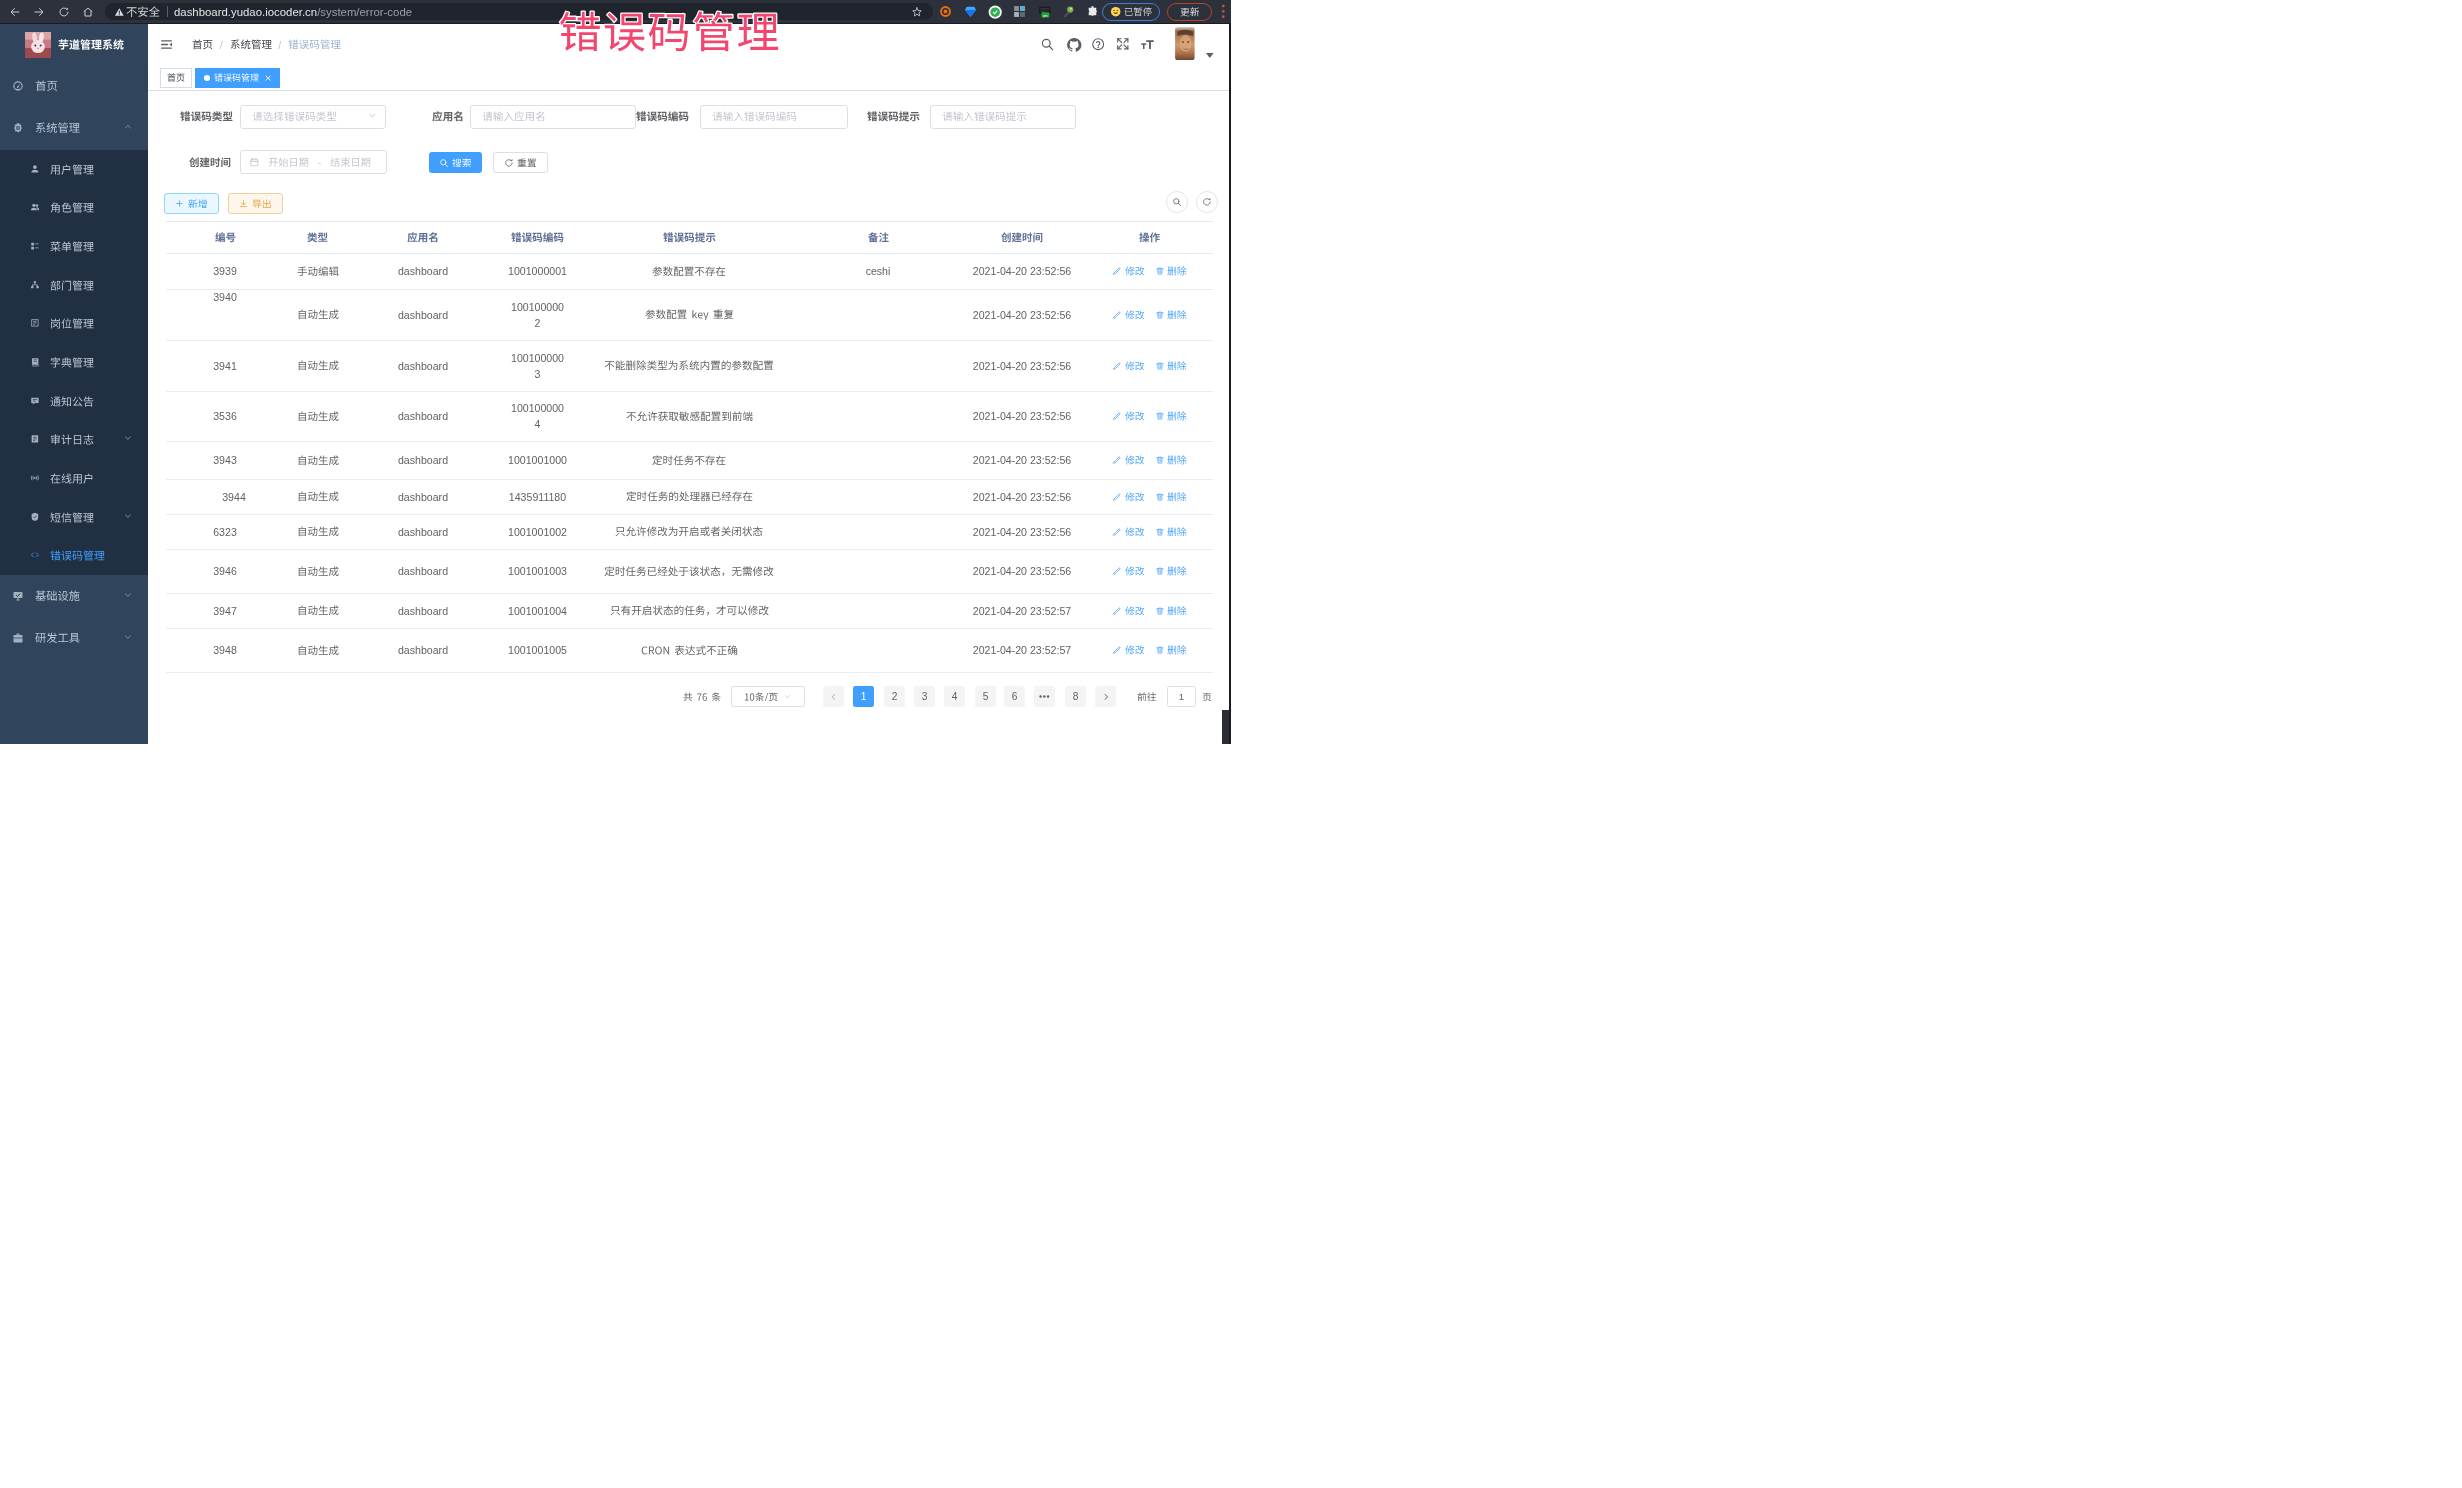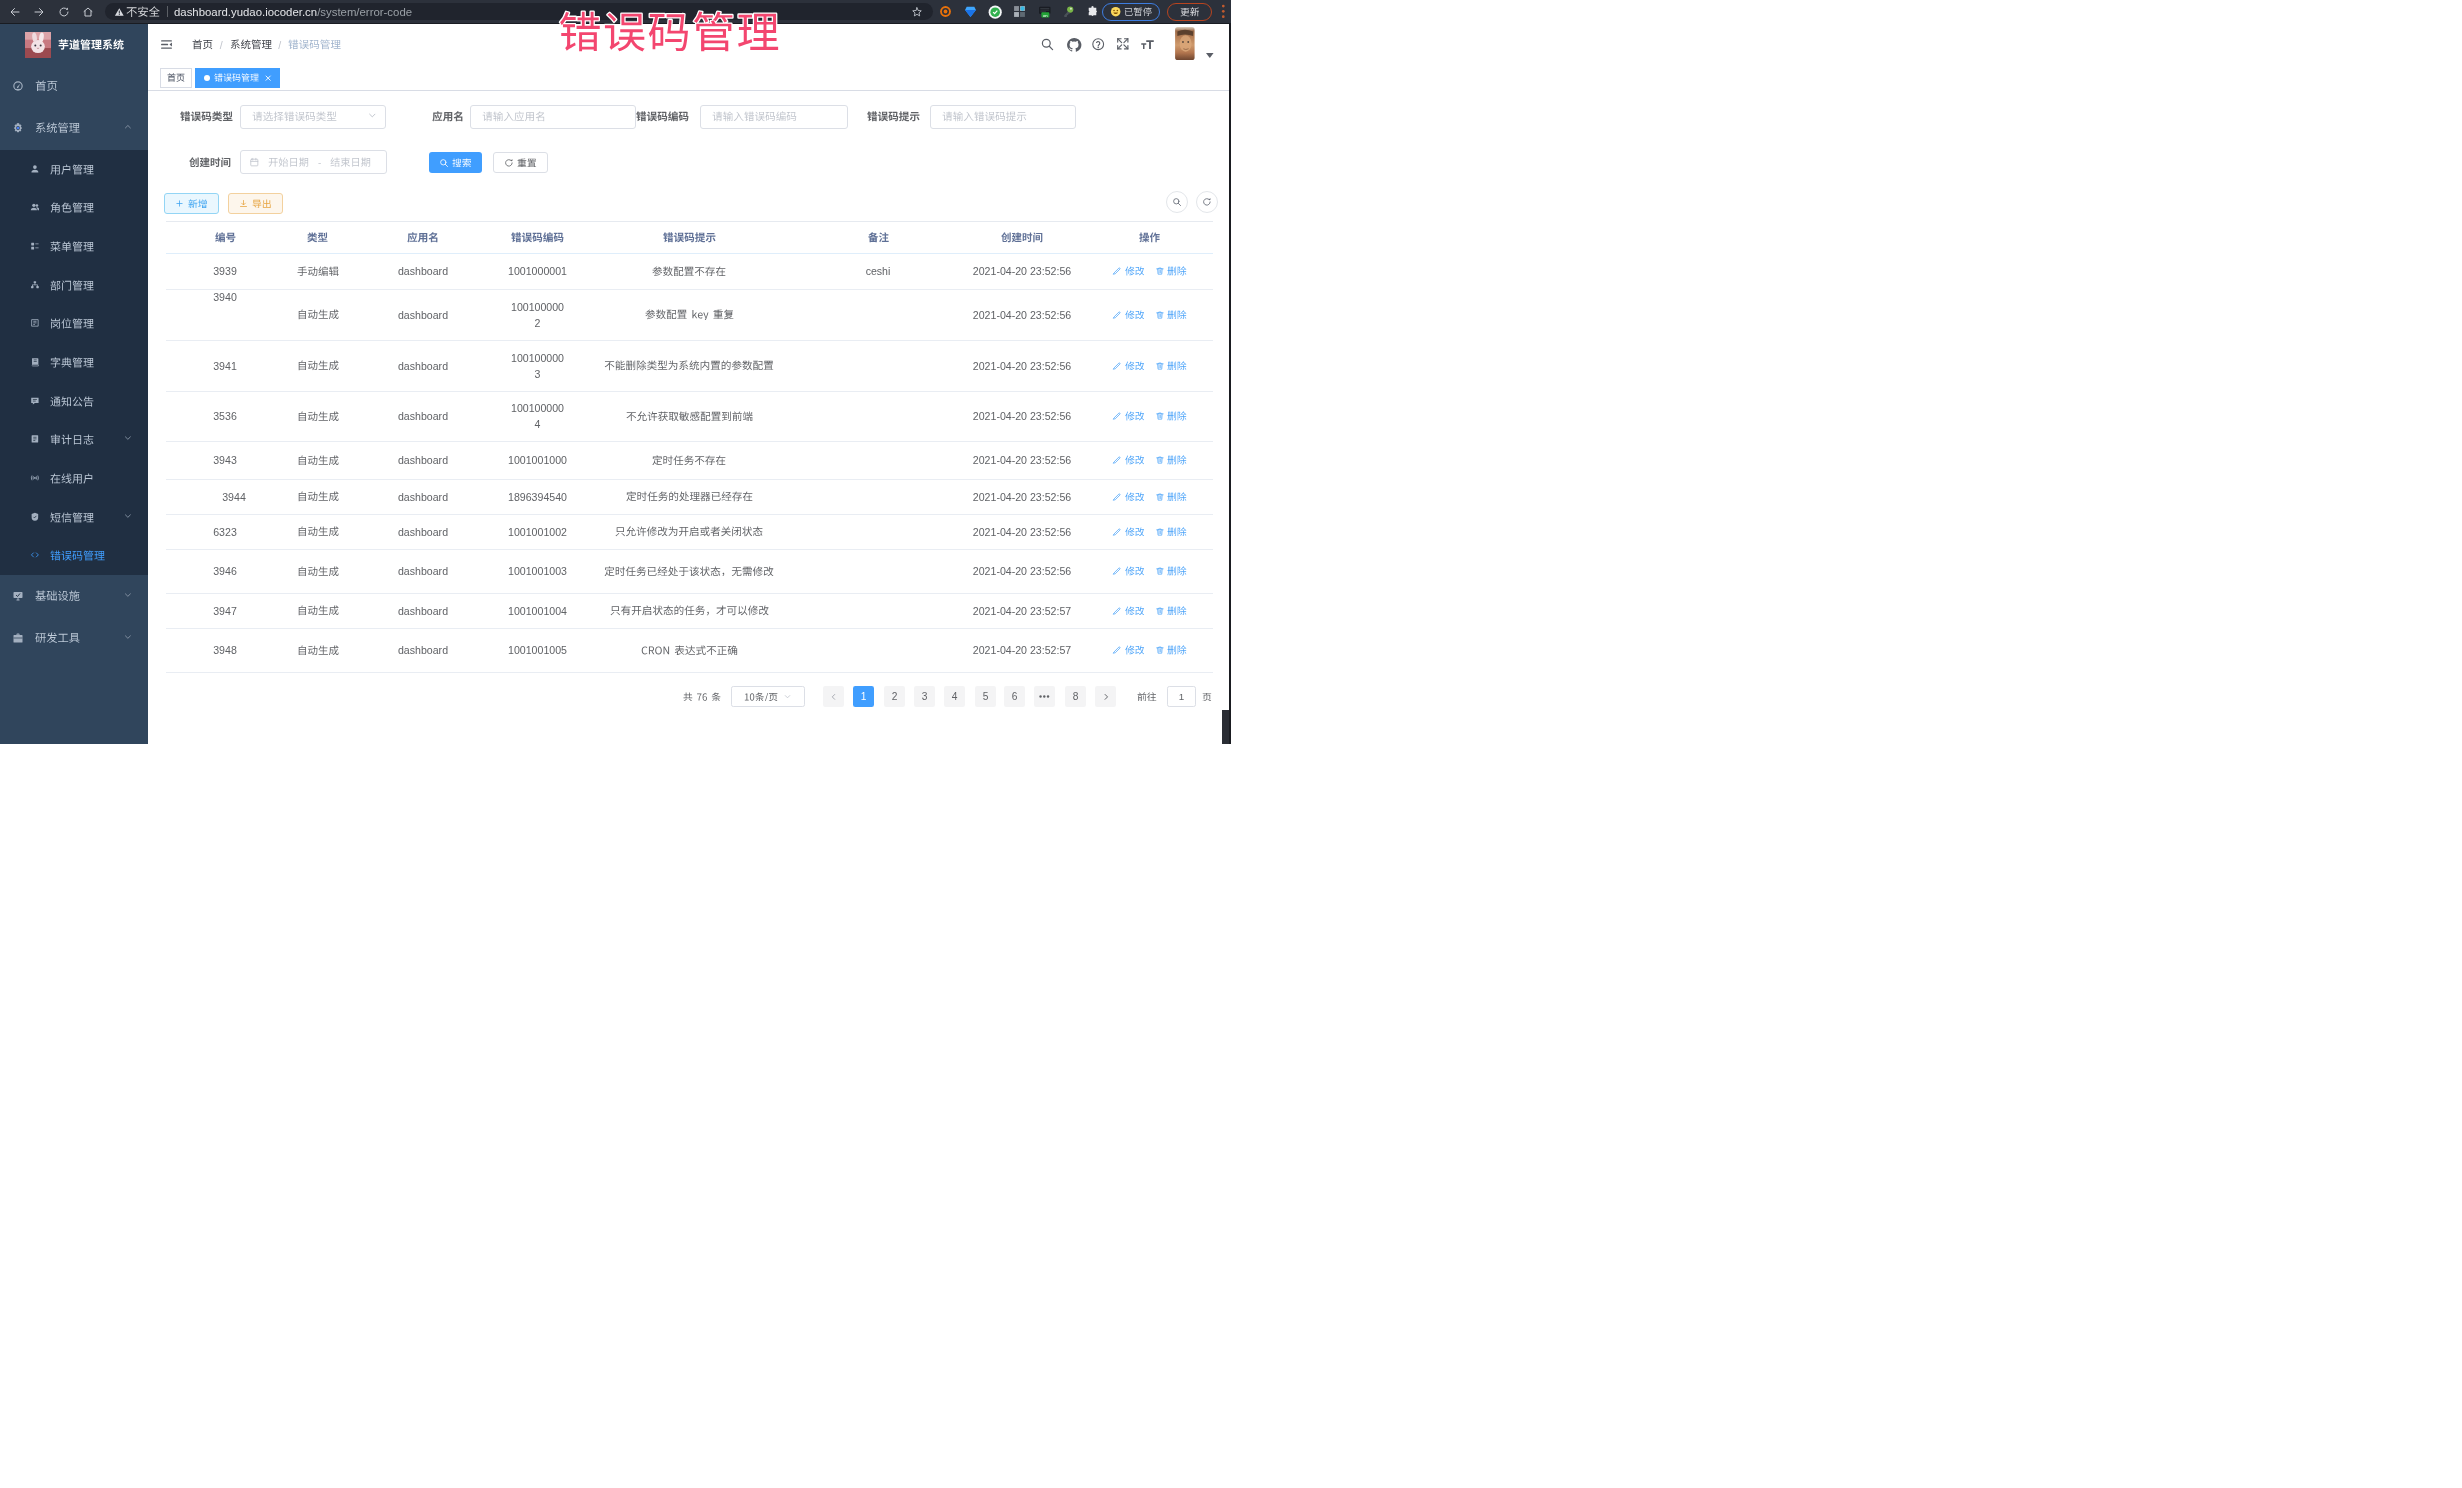--- a/index.html
+++ b/index.html
@@ -1240,21 +1240,21 @@
           <use href="#g81ea" x="0"></use>
           <use href="#g52a8" x="250"></use>
           <use href="#g751f" x="500"></use>
           <use href="#g6210" x="750"></use>
         </svg>
       </div>
       <div class="cell" style="left:203px;top:388px;width:144px;height:35px">
         <span class="num">dashboard</span>
       </div>
       <div class="cell" style="left:347px;top:388px;width:85px;height:35px">
-        <span class="num" style="line-height:16px">1896394540</span>
+        <span class="num" style="line-height:16px">1435911180</span>
       </div>
       <div class="cell" style="left:432px;top:388px;width:218px;height:35px">
         <svg class="zh" style="color:#606266" width="127" height="10.6" viewBox="0 -220 3000 250">
           <use href="#g5b9a" x="0"></use>
           <use href="#g65f6" x="250"></use>
           <use href="#g4efb" x="500"></use>
           <use href="#g52a1" x="750"></use>
           <use href="#g7684" x="1000"></use>
           <use href="#g5904" x="1250"></use>
           <use href="#g7406" x="1500"></use>

